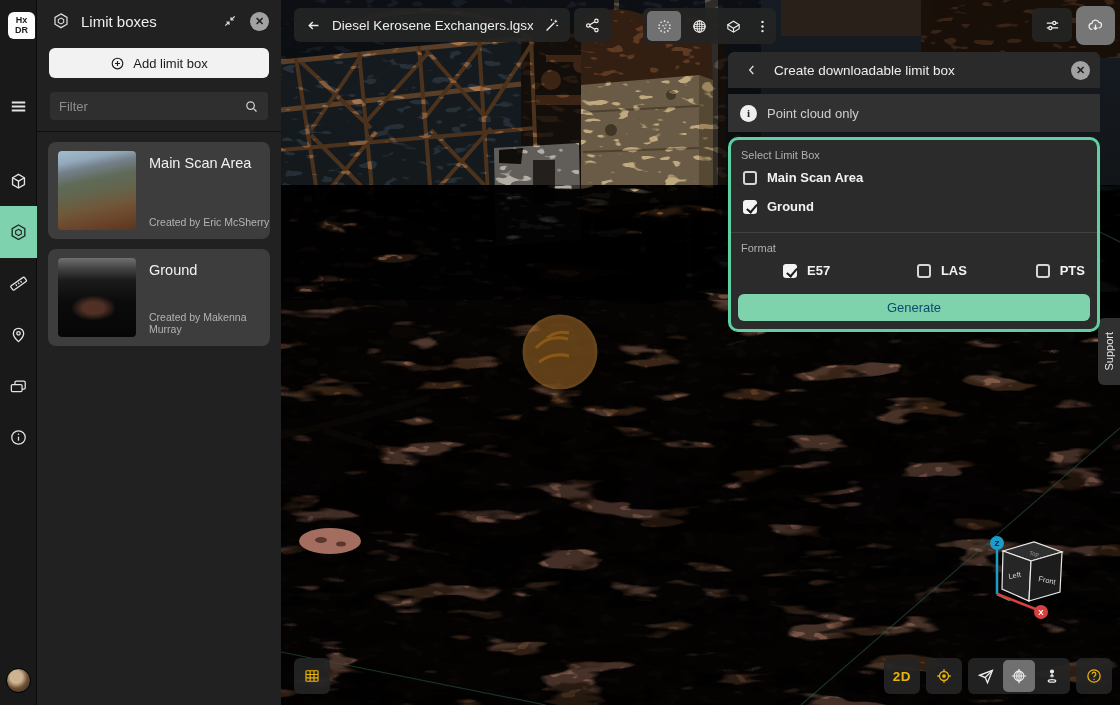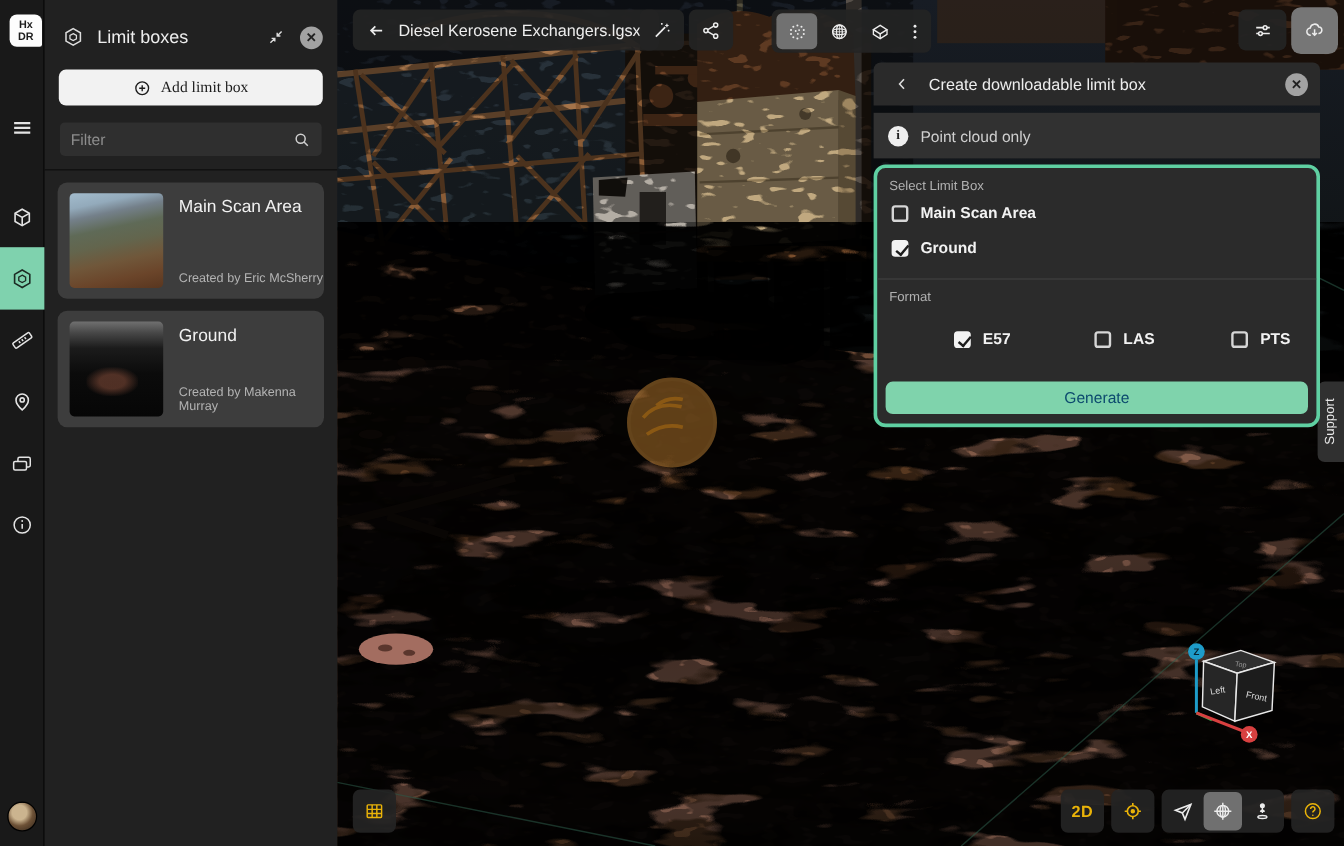--- a/index.html
+++ b/index.html
@@ -13,28 +13,28 @@
           border-radius:6px 6px 2px 6px; color:#1d1d1d; font-size:9px; font-weight:bold; line-height:1.05;
           display:flex; flex-direction:column; align-items:center; justify-content:center; }
   .rail-btn { position:absolute; left:0; width:37px; height:40px; display:flex; align-items:center; justify-content:center; color:#e3e3e3; }
   .rail-btn.active { height:52px; background:#7fd2ae; color:#1c2b24; }
   .rail-btn svg { width:19px; height:19px; }
   .avatar { position:absolute; left:6px; bottom:12px; width:25px; height:25px; border-radius:50%;
             background:radial-gradient(circle at 40% 35%, #cbb48f 0 30%, #6d5136 55%, #2b2118 100%); border:1px solid #000; }
 
   
   .lpanel { position:absolute; left:37px; top:0; width:244px; height:705px; background:#212121; z-index:25; }
-  .lp-head { display:flex; align-items:center; height:42px; padding:0 12px 0 15px; color:#ededed;margin-top:10px; }
+  .lp-head { display:flex; align-items:center; height:42px; padding:0 12px 0 15px; color:#ededed; }
   .lp-head .ttl { font-size:15px; font-weight:500; margin-left:11px; flex:1; }
   .iconbtn { display:flex; align-items:center; justify-content:center; width:24px; height:24px; color:#dcdcdc; }
   .iconbtn svg { width:16px; height:16px; }
   .circle-x { width:19px; height:19px; border-radius:50%; background:#a2a2a2; color:#222;
               display:flex; align-items:center; justify-content:center; font-size:11px; font-weight:bold; }
   .add-btn { margin:6px 12px 0; height:30px; background:#f2f2f2; border-radius:6px; color:#1b1b1b;
-             display:flex; align-items:center; justify-content:center; gap:8px; font-size:13px; font-weight:500;font-family:Liberation Serif, serif; }
+             display:flex; align-items:center; justify-content:center; gap:8px; font-size:13px; font-weight:500; }
   .add-btn svg { width:15px; height:15px; }
   .filter-box { margin:14px 13px 0; height:28px; background:#2f2f2f; border-radius:4px;
                 display:flex; align-items:center; padding:0 9px; }
   .filter-box input { flex:1; background:transparent; border:none; outline:none; color:#f0abfc; font-size:13px; font-family:inherit; }
   .filter-box input::placeholder { color:#8d8d8d; }
   .filter-box svg { width:15px; height:15px; color:#cfcfcf; }
   .lp-div { height:1px; background:#0e0e0e; margin-top:11px; }
   .card { position:relative; margin:10px 11px 0; height:97px; background:#3d3d3d; border-radius:8px; }
   .card .thumb { position:absolute; left:10px; top:9px; width:78px; height:79px; border-radius:4px; }
   .thumb-aerial { background:linear-gradient(168deg,#a3bccd 0%,#93aabb 14%,#74808a 24%,#5f6a57 38%,#63654d 52%,#70573a 68%,#6b452a 84%,#59361f 100%); }
@@ -81,21 +81,21 @@
   .hl-box { margin-top:5px; border:3px solid #5fd0a2; border-radius:10px; background:#2b2b2b; overflow:hidden; }
   .sec { padding:9px 10px 4px; }
   .sec-label { font-size:11px; color:#b0b0b0; margin-bottom:9px; }
   .opt-row { display:flex; align-items:center; gap:10px; margin:0 2px 14px; font-size:13px; font-weight:600; color:#f2f2f2; }
   .cb { width:14px; height:14px; border:2px solid #d6d6d6; border-radius:3px; position:relative; flex:0 0 auto; }
   .cb.checked { background:#f3f3f3; border-color:#f3f3f3; }
   .cb.checked::after { content:""; position:absolute; left:4px; top:0px; width:4px; height:9px;
                        border:solid #1d1d1d; border-width:0 2px 2px 0; transform:rotate(40deg); }
   .sec-div { height:1px; background:#404040; }
   .fmt-row { display:flex; justify-content:space-between; margin:0 2px 6px; }
-  .fmt-row .opt-row { margin:12px;padding-left:40px; }
+  .fmt-row .opt-row { margin:0;padding-left:40px; }
   .fmt-row .opt-row:nth-child(2) { margin-left:18px; }
   .gen-btn { margin:6px 7px 8px; height:27px; background:#7fd3ac; border-radius:6px; color:#0c4a6e;
              font-size:13px; font-weight:500; display:flex; align-items:center; justify-content:center; }
 
   
   .support { position:absolute; right:0; top:318px; width:22px; height:67px; background:#303030; z-index:5;
              border-radius:6px 0 0 6px; display:flex; align-items:center; justify-content:center; }
   .support span { writing-mode:vertical-rl; transform:rotate(180deg); color:#e8e8e8; font-size:11px; }
 </style>
 </head>

